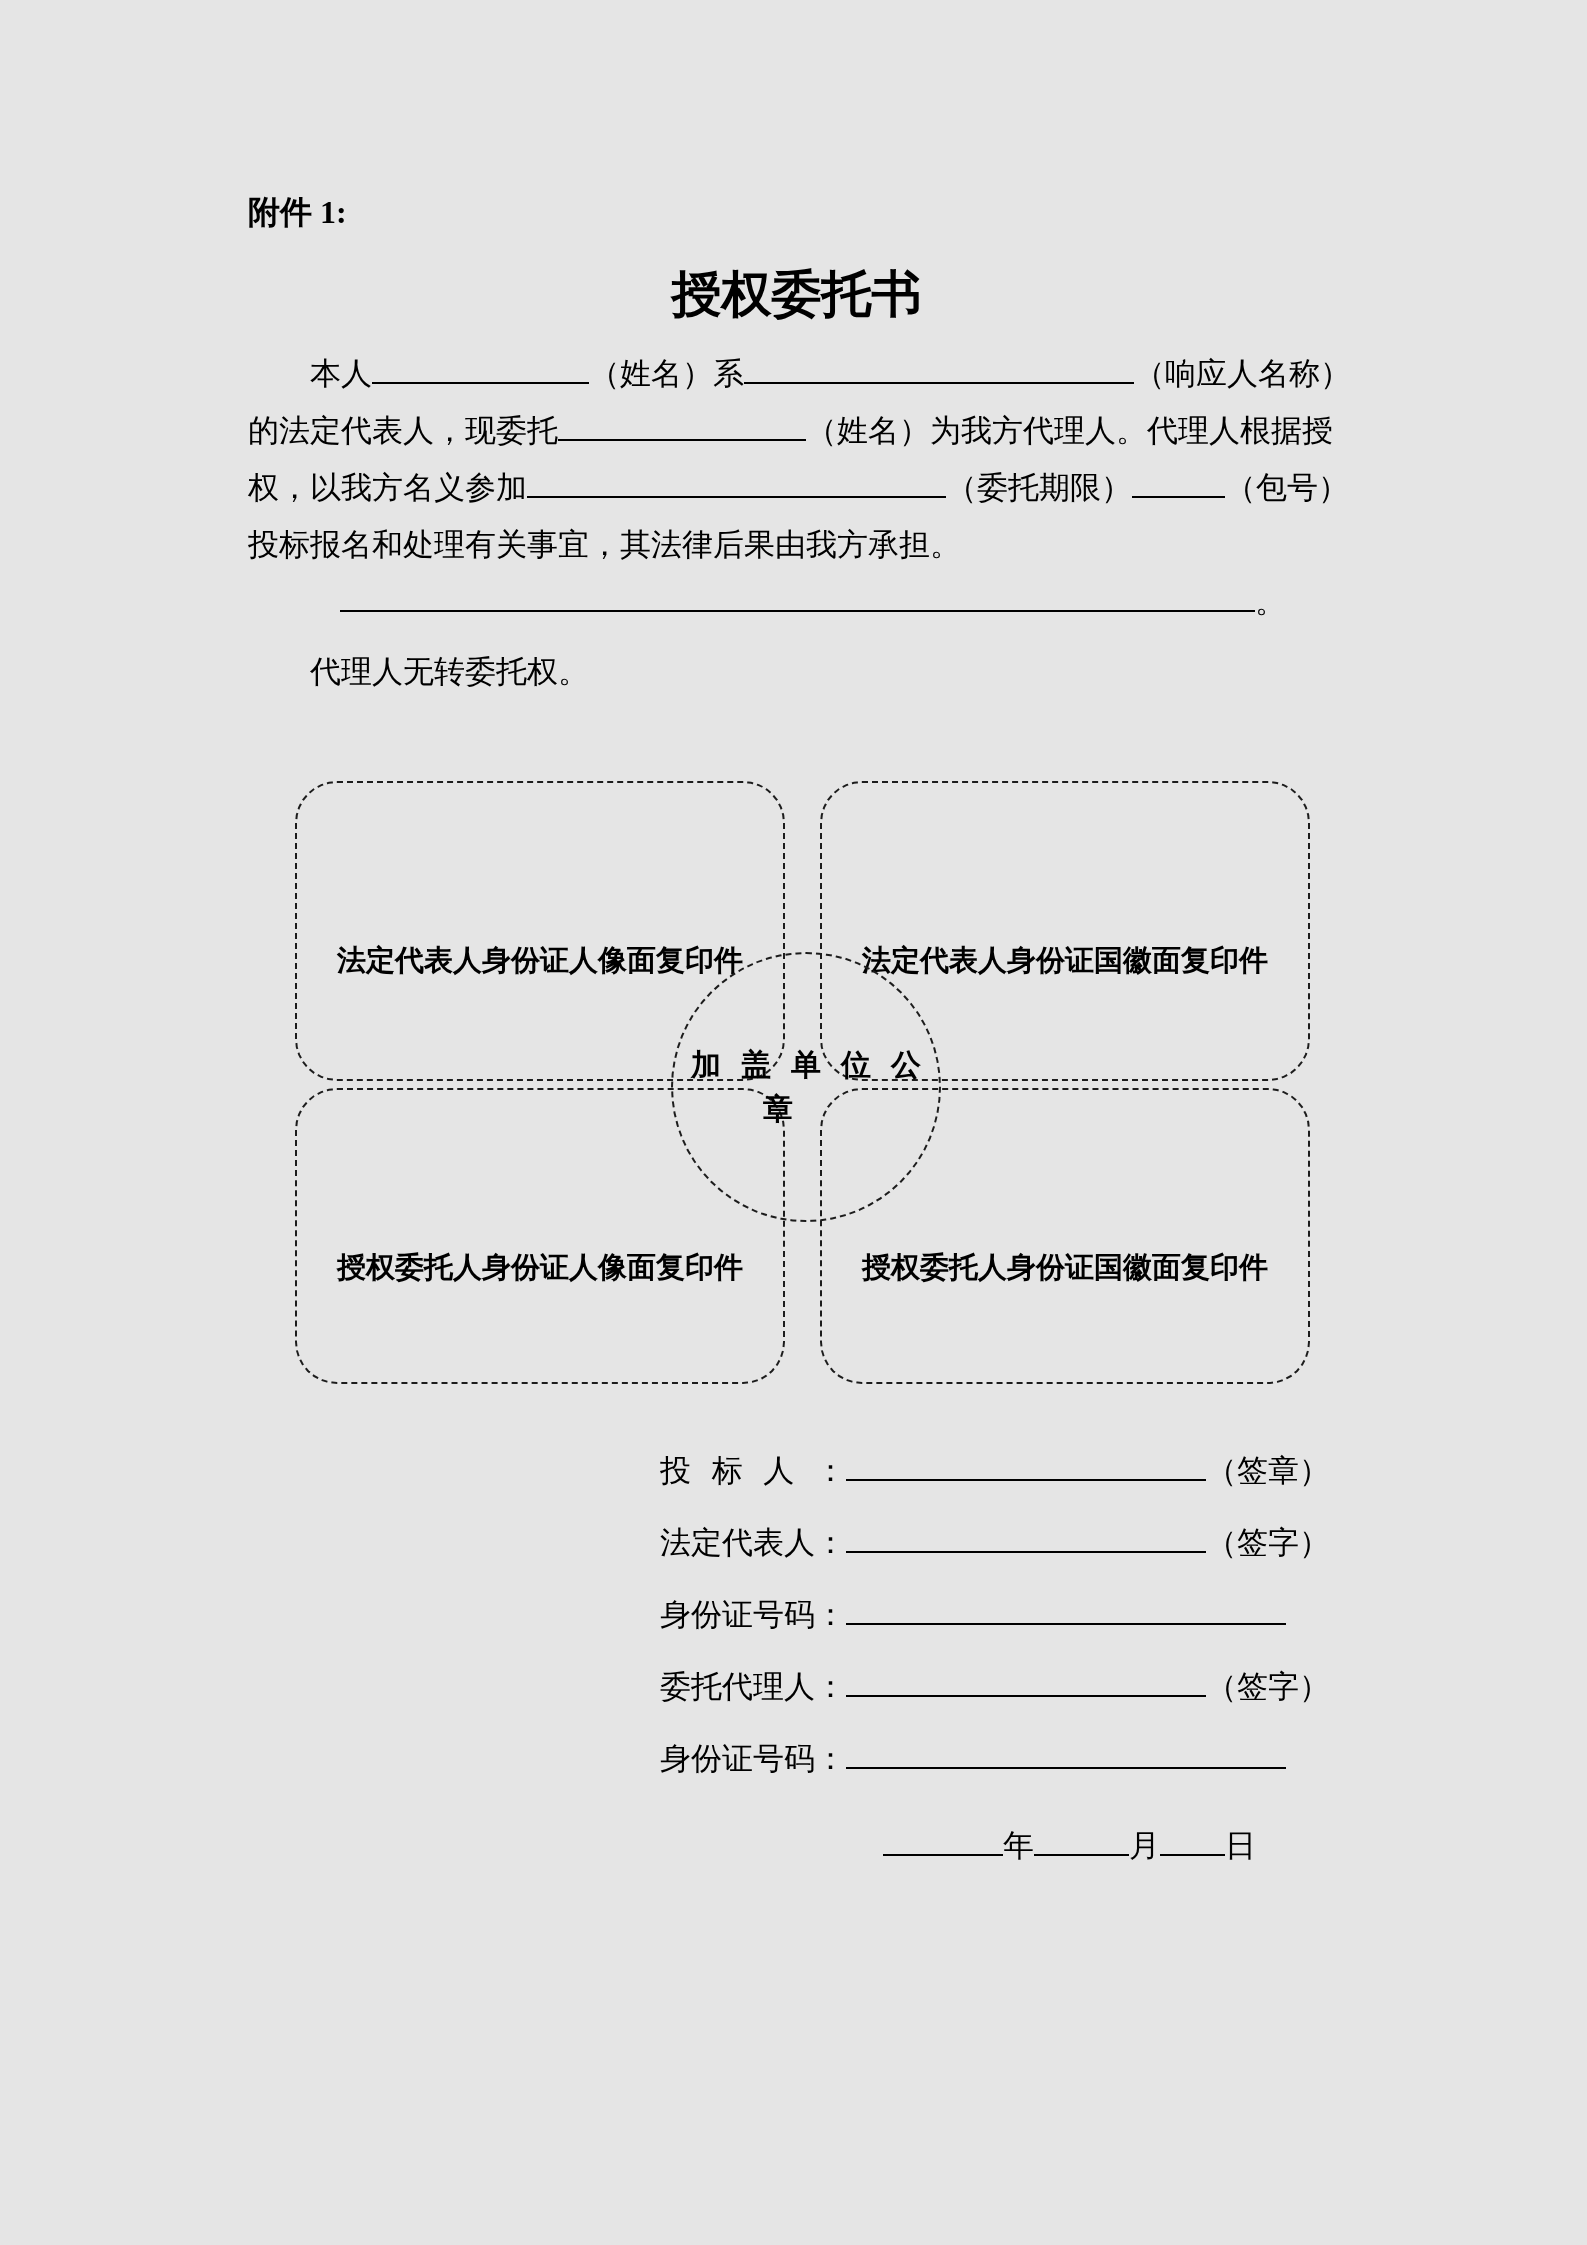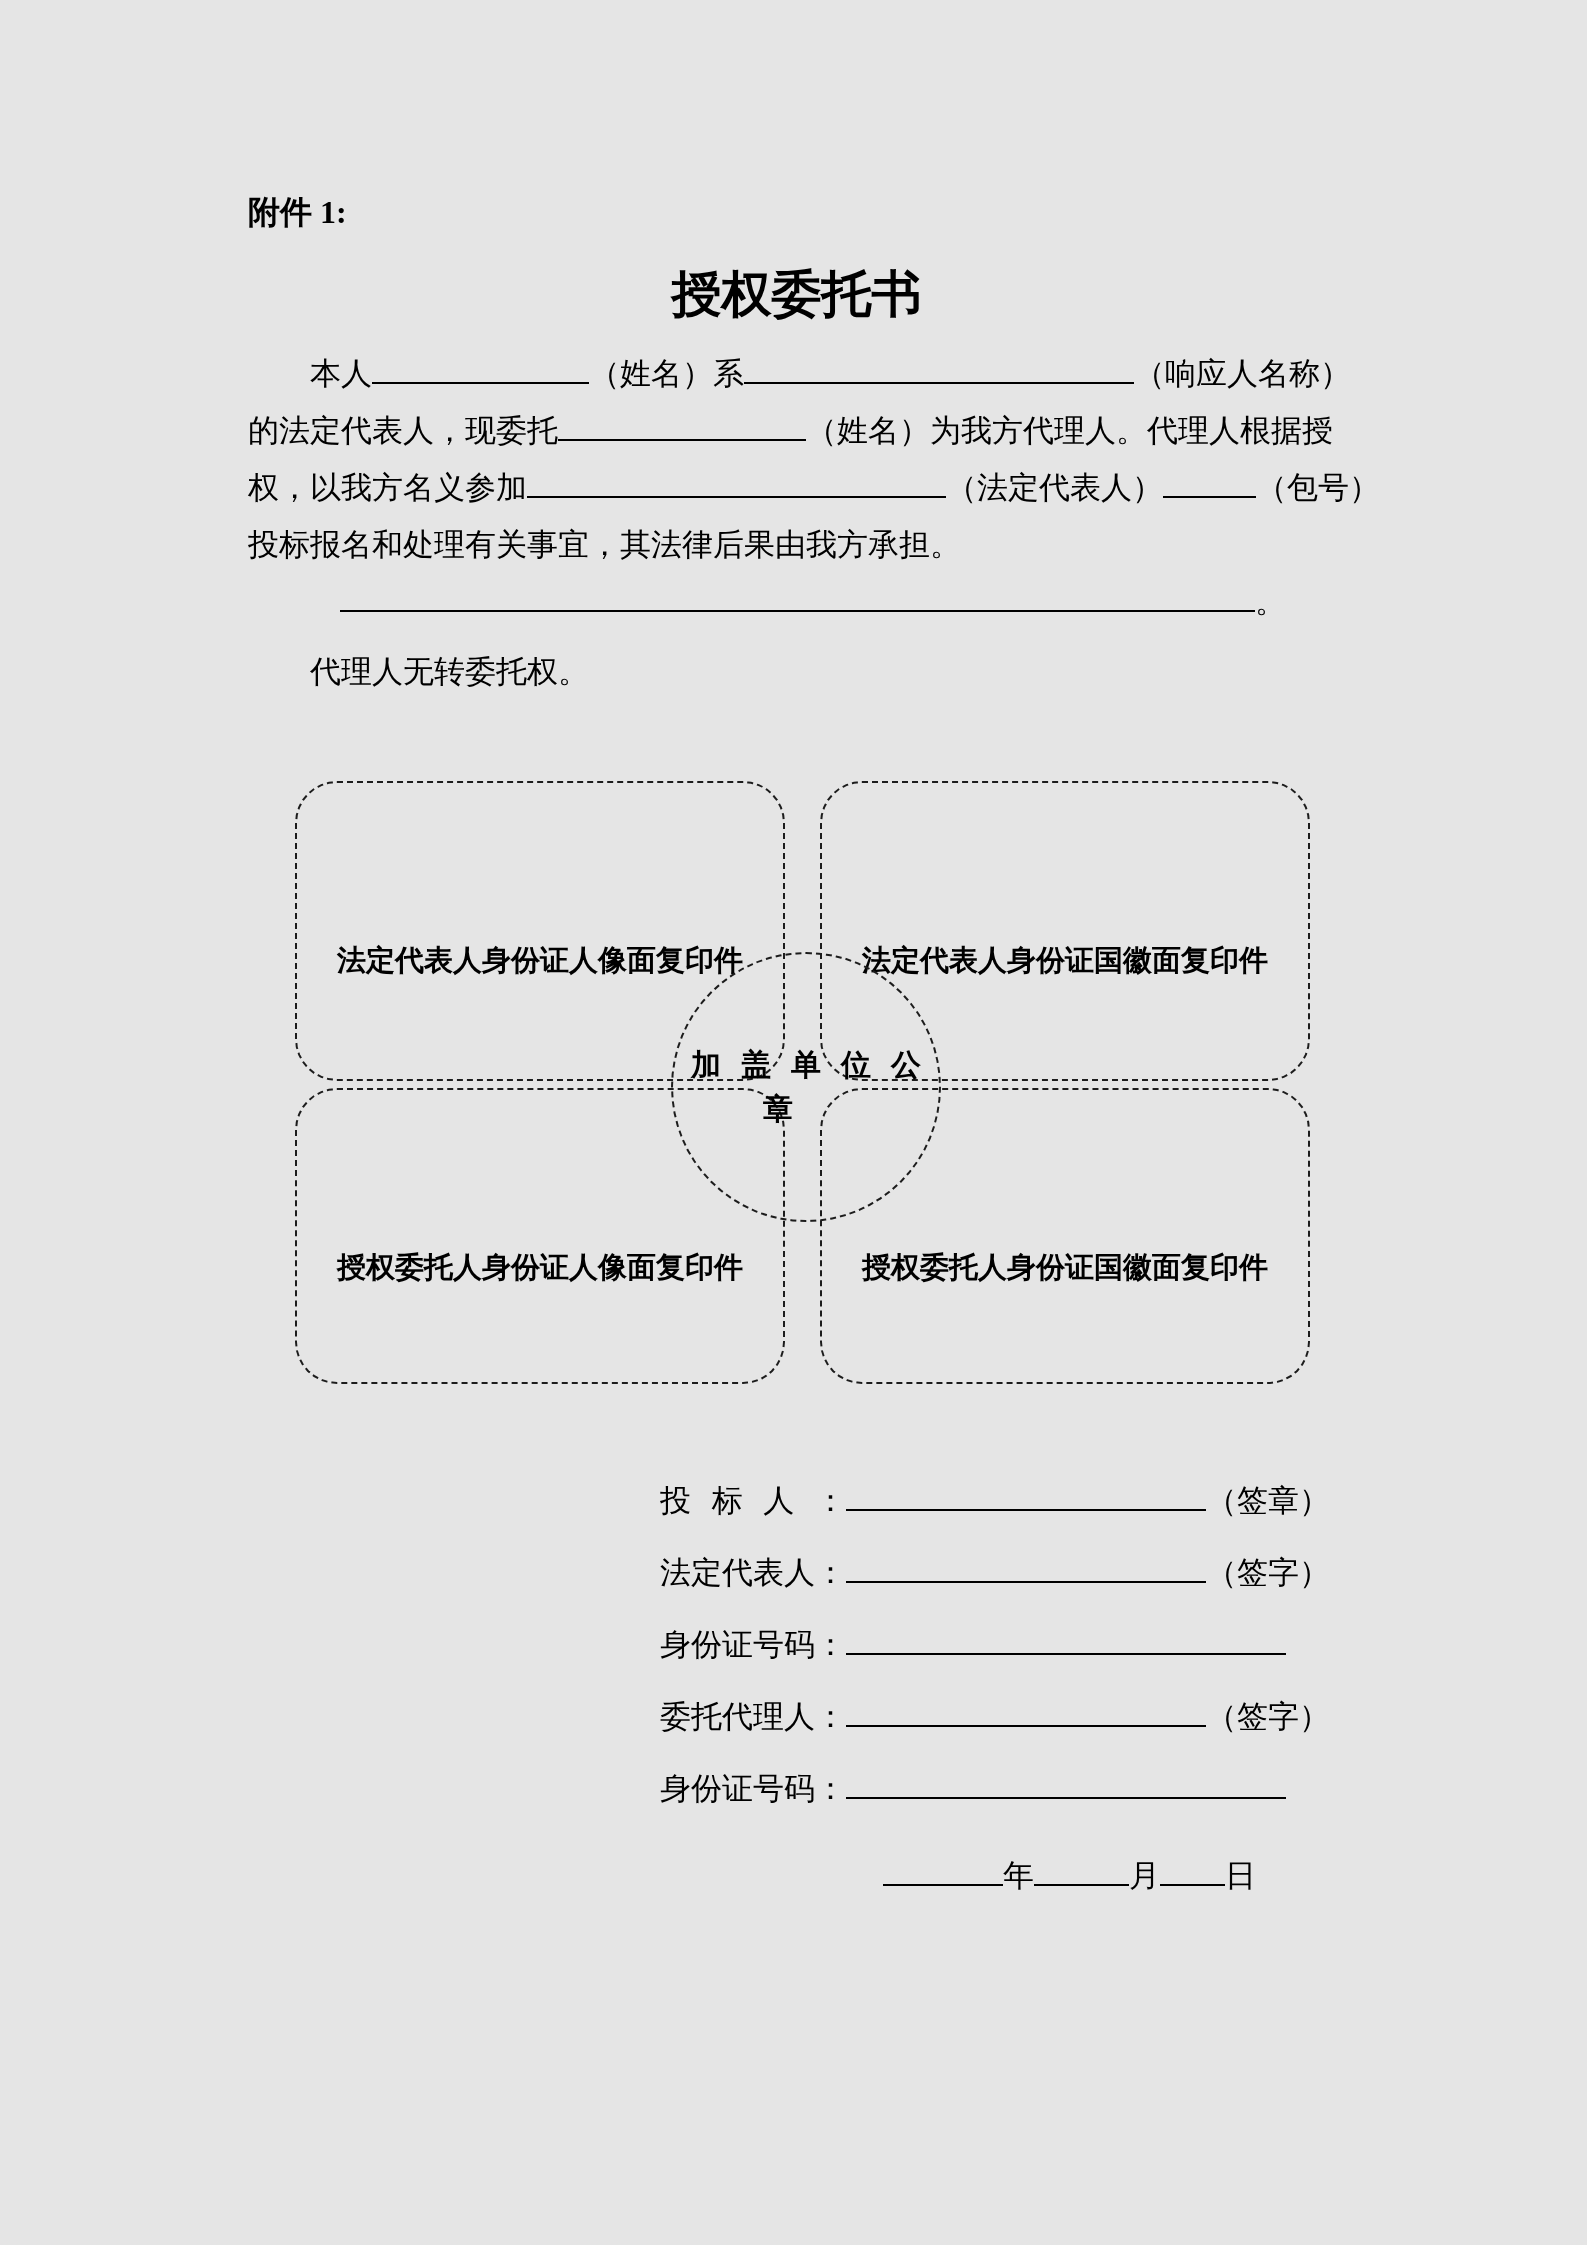--- a/index.html
+++ b/index.html
@@ -32,21 +32,21 @@
   .box2{left:525px;top:0;width:490px;height:300px;}
   .box3{left:0;top:307px;width:490px;height:296px;}
   .box4{left:525px;top:307px;width:490px;height:296px;}
   .stamp{
     position:absolute;left:376px;top:171px;width:266px;height:266px;
     border:2px dashed #1c1c1c;border-radius:50%;background:transparent;
     display:flex;flex-direction:column;align-items:center;justify-content:center;
   }
   .stamp-l1{font-size:30px;font-weight:bold;letter-spacing:20px;margin-right:-20px;line-height:44px;white-space:nowrap;}
   .stamp-l2{font-size:30px;font-weight:bold;line-height:44px;transform:translateX(-28px);}
-  .signature{margin-top:93px;margin-left:412px;}
+  .signature{margin-top:63px;margin-left:412px;}
   .sig-row{height:72px;white-space:nowrap;}
   .sig-label{display:inline-block;width:186px;text-align:justify;text-align-last:justify;}
   .sig-suffix{display:inline-block;}
   .date-row{margin-top:15px;margin-left:635px;line-height:33px;white-space:nowrap;}
 </style>
 </head>
 <body>
 
 <div class="page">
   <div class="content">
@@ -56,21 +56,21 @@
     <div class="doc-title">授权委托书</div>
 
     <div class="paragraph">
       <div class="p-line indent">
         <span>本人</span><span class="bl w217"></span><span>（姓名）系</span><span class="bl w390"></span><span>（响应人名称）</span>
       </div>
       <div class="p-line">
         <span>的法定代表人，现委托</span><span class="bl w248"></span><span>（姓名）为我方代理人。代理人根据授</span>
       </div>
       <div class="p-line">
-        <span>权，以我方名义参加</span><span class="bl w419"></span><span>（法定代表人）</span><span class="bl w93"></span><span>（包号）</span>
+        <span>权，以我方名义参加</span><span class="bl w419"></span><span>（委托期限）</span><span class="bl w93"></span><span>（包号）</span>
       </div>
       <div class="p-line">
         <span>投标报名和处理有关事宜，其法律后果由我方承担。</span>
       </div>
     </div>
 
 
     <div class="term-line">
       <span class="bl w915"></span><span>。</span>
     </div>

